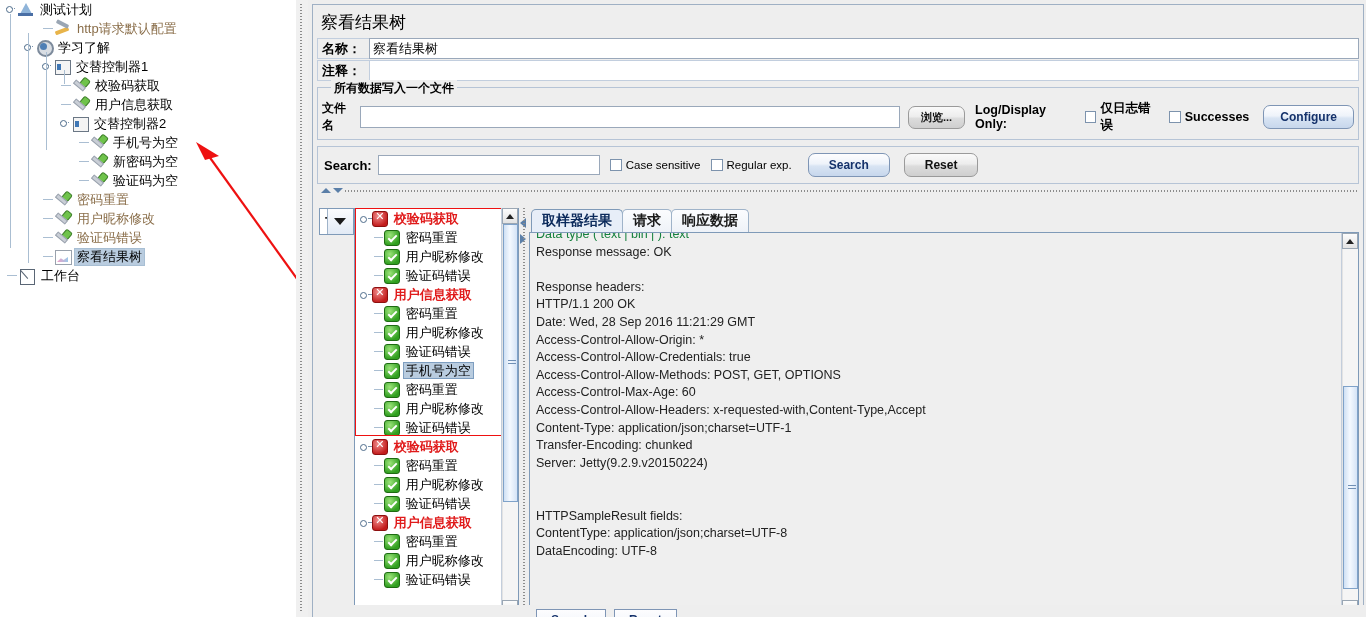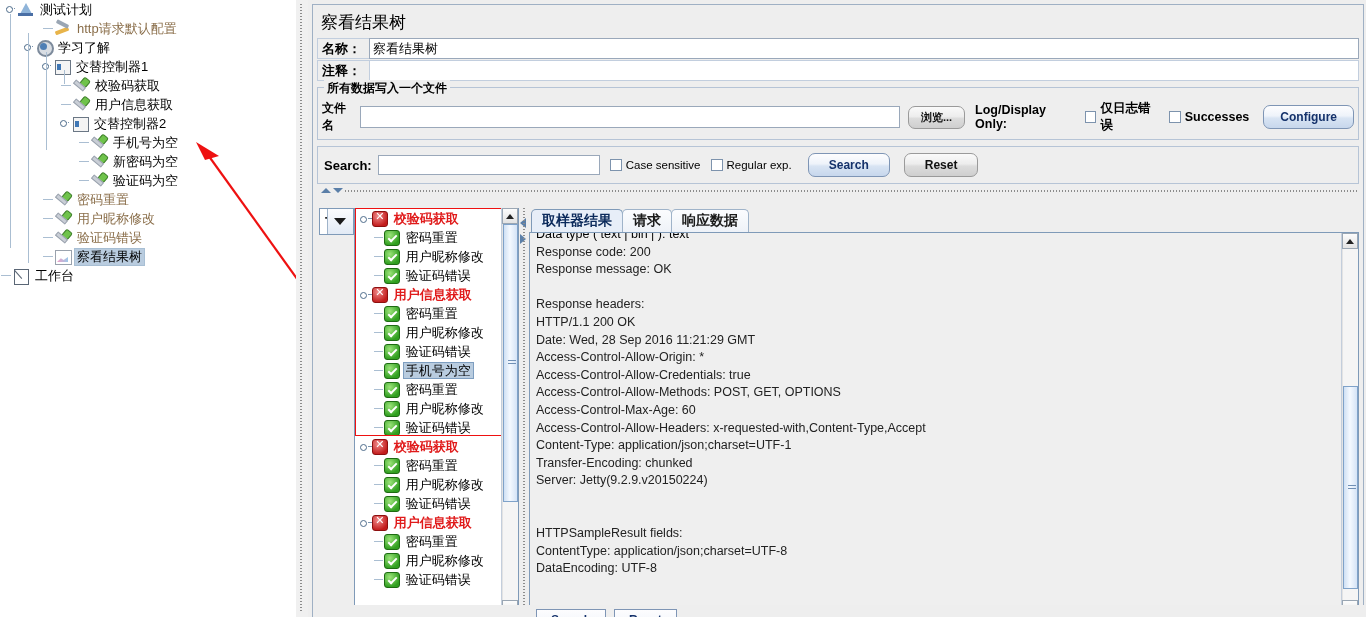--- a/index.html
+++ b/index.html
@@ -120,21 +120,21 @@
     display:flex; align-items:center;
   }
   .field-input.plain{ border:1px solid #c2cede; background:#ffffff;}
 
   
   .groupbox{
     margin:6px 4px 0 4px; border:1px solid #b6c4d6; position:relative;
     padding:12px 4px 5px 4px; background:#eeeeee;
   }
   .groupbox > .gb-title{
-    position:absolute; top:-8px; left:6px; background:#eeeeee;
+    position:absolute; top:-8px; left:13px; background:#eeeeee;
     font-size:12px; font-weight:bold; padding:0 3px;
   }
   .file-row{ display:flex; align-items:center; gap:0; }
   .file-label{ font-size:12px; font-weight:bold; padding-right:4px; }
   .file-input{
     flex:0 0 540px; height:22px; background:#fff; border:1px solid #9aa8ba;
   }
   .btn{
     font-family:"Liberation Sans", sans-serif;
     font-size:12px; font-weight:bold; color:#15326b;
@@ -270,21 +270,21 @@
     border-color:#7f9ab8;
   }
   #textarea-wrap{
     flex:1; display:flex; border:1px solid #7f9ab8; background:#efefef; min-height:0;
   }
   #textarea{
     flex:1; padding:2px 4px 2px 6px; overflow:hidden;
     font-size:12.5px; color:#222; line-height:17.6px; min-width:0;
   }
   #textarea .ln{ white-space:pre; }
-  #textarea .clip{ color:#000000; }
+  #textarea .clip{ color:#15803d; }
 
   
   #bottom-strip{
     position:absolute; left:314px; right:0; bottom:0; height:12px;
     background:#eeeeee; overflow:hidden;
   }
   #bottom-strip .bbtn{
     position:absolute; top:4px; height:22px;
     border:1px solid #7e95b5;
     background:linear-gradient(180deg,#fdfdfe,#eef3fa);
@@ -362,21 +362,21 @@
         <div class="tree-row" style="padding-left: 42px;">
           <span class="elbow"></span>
           <span class="ico ico-sampler"></span>
           <span class="tree-label disabled">验证码错误</span>
         </div>
         <div class="tree-row" style="padding-left: 42px;">
           <span class="elbow"></span>
           <span class="ico ico-listener"></span>
           <span class="tree-label selected">察看结果树</span>
         </div>
-        <div class="tree-row" style="">
+        <div class="tree-row" style="padding-left: 6px;">
           <span class="elbow"></span>
           <span class="ico ico-bench"></span>
           <span class="tree-label">工作台</span>
         </div>
       </div>
   <div class="vline" style="left: 10px; top: 14px; height: 234px;"></div>
       <div class="vline" style="left: 28px; top: 33px; height: 230px;"></div>
       <div class="vline" style="left: 46px; top: 52px; height: 98px;"></div>
       <div class="vline" style="left: 64px; top: 70px; height: 14px;"></div>
       <div class="vline" style="left: 82px; top: 88px;"></div>
@@ -573,21 +573,20 @@
 
         <div id="res-right">
           <div id="tabs">
               <div class="tab active">取样器结果</div>
               <div class="tab">请求</div>
               <div class="tab">响应数据</div>
             </div>
           <div id="textarea-wrap">
             <div id="textarea">
                 <div class="ln clip" style="margin-top: -9px;">Data type ( text | bin | ): text</div>
-                <div class="ln">Response code: 200</div>
                 <div class="ln">Response message: OK</div>
                 <div class="ln">&nbsp;</div>
                 <div class="ln">Response headers:</div>
                 <div class="ln">HTTP/1.1 200 OK</div>
                 <div class="ln">Date: Wed, 28 Sep 2016 11:21:29 GMT</div>
                 <div class="ln">Access-Control-Allow-Origin: *</div>
                 <div class="ln">Access-Control-Allow-Credentials: true</div>
                 <div class="ln">Access-Control-Allow-Methods: POST, GET, OPTIONS</div>
                 <div class="ln">Access-Control-Max-Age: 60</div>
                 <div class="ln">Access-Control-Allow-Headers: x-requested-with,Content-Type,Accept</div>

